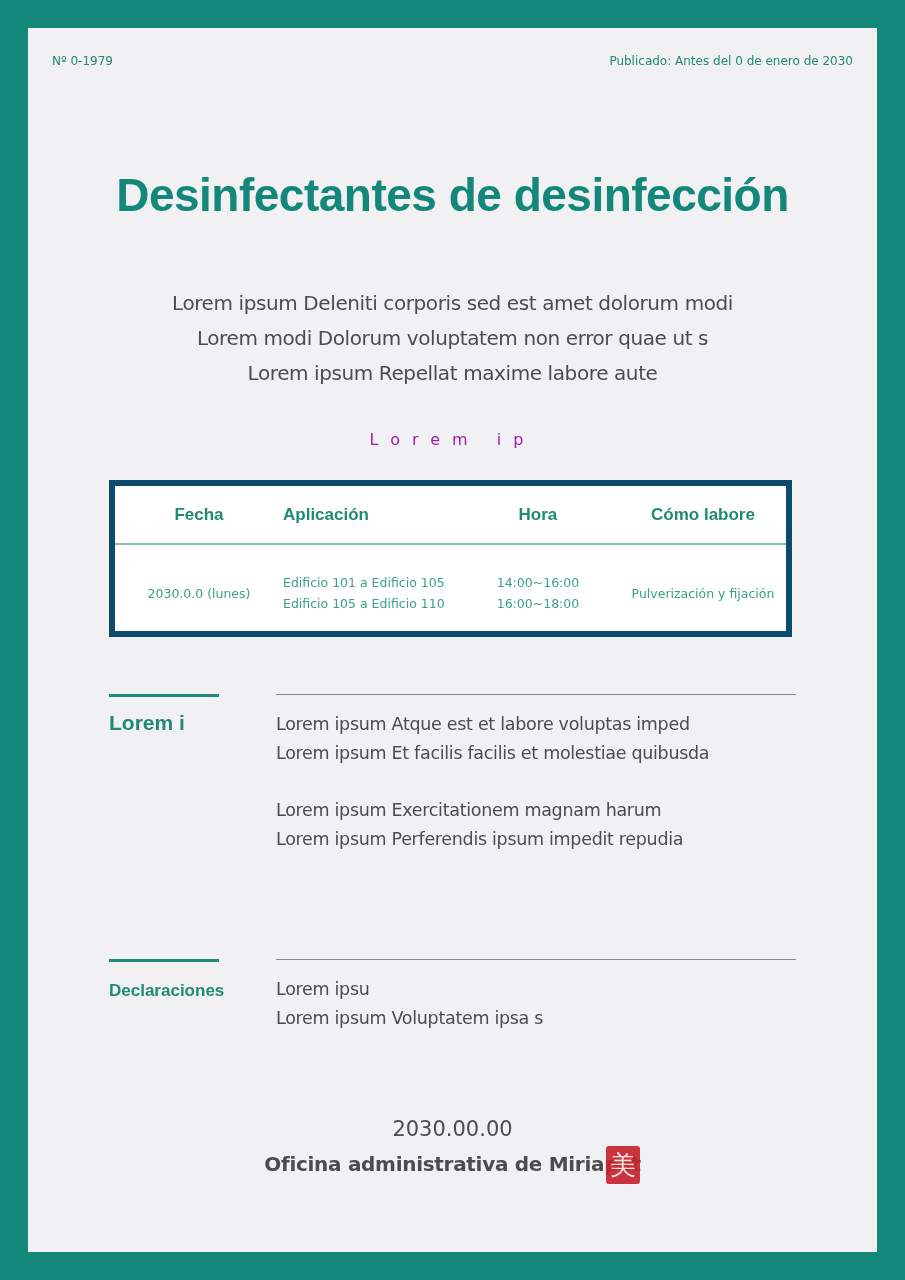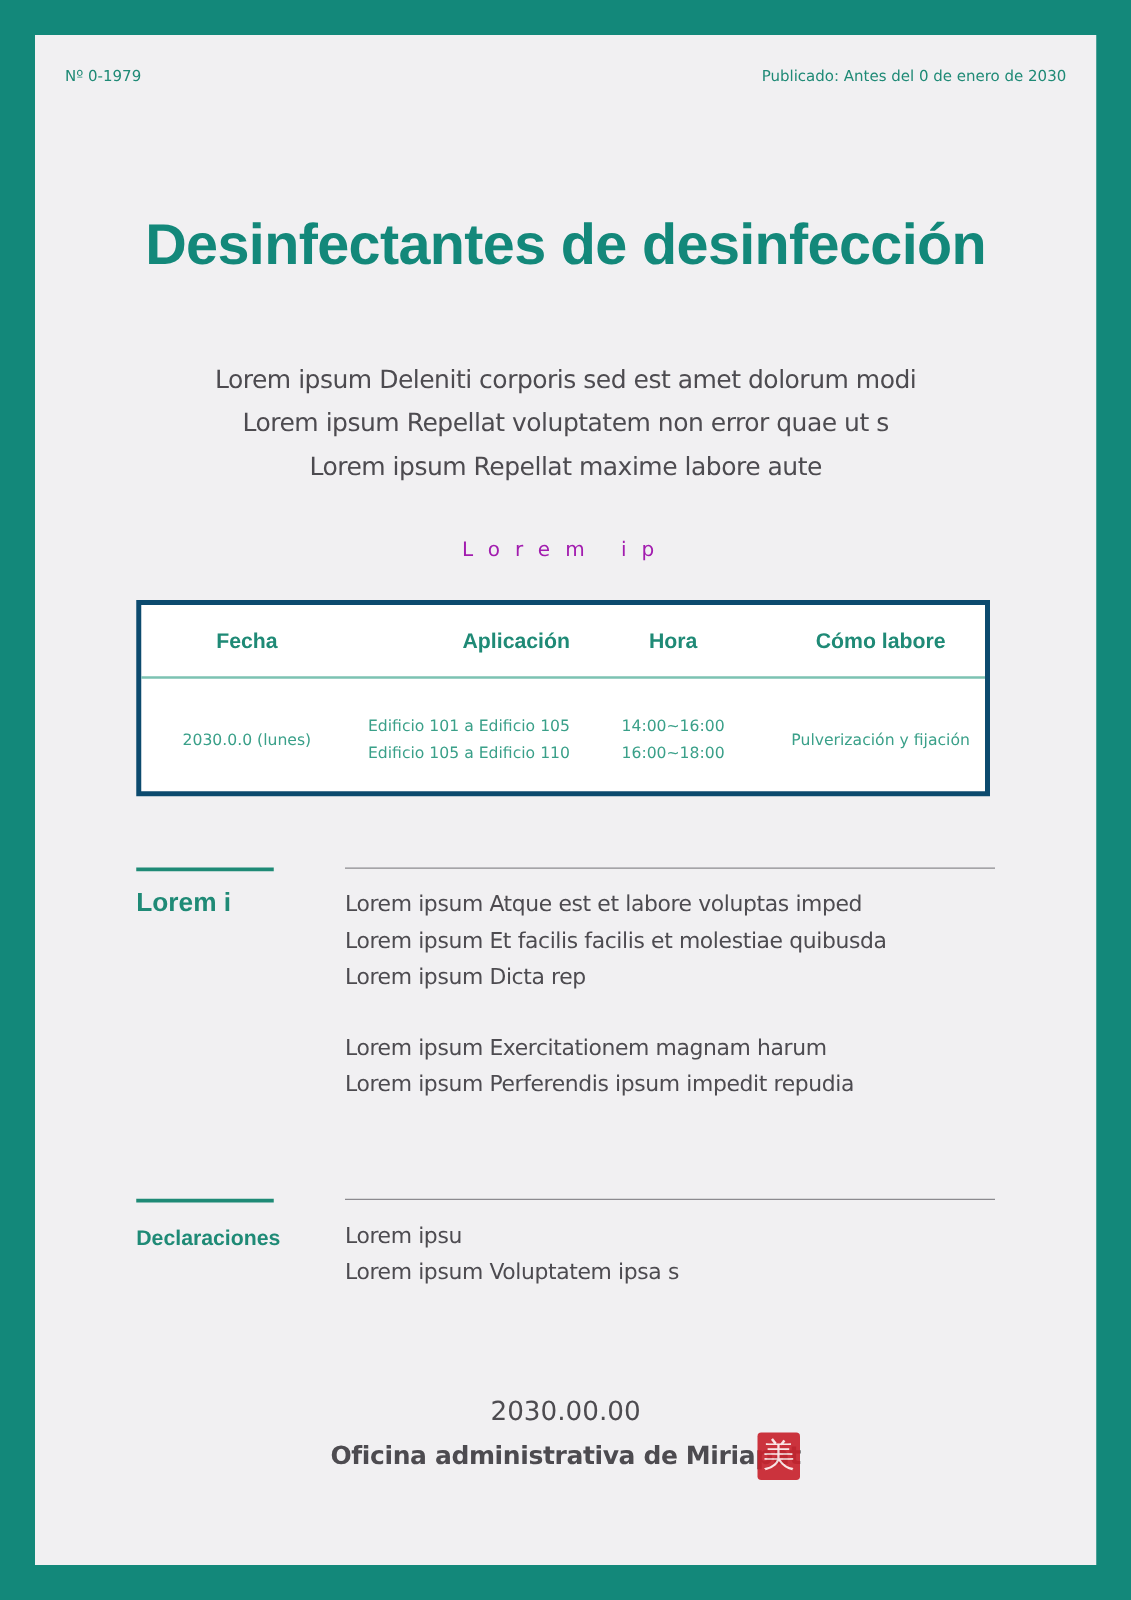--- a/index.html
+++ b/index.html
@@ -40,31 +40,31 @@
     .spaced {
       position: absolute; top: 402px; left: 0; width: 100%;
       text-align: center;
       font-family: "DejaVu Sans", sans-serif;
       font-size: 16px; color: #a21caf;
       letter-spacing: 12px;
     }
     .sched {
       position: absolute; left: 81px; top: 452px;
       width: 683px; height: 157px;
-      border: 4px solid #0c4a6e;
+      border: 6px solid #0c4a6e;
       background: #ffffff;
       box-sizing: border-box;
     }
     .sched-head {
       display: flex; height: 57px; align-items: center;
       border-bottom: 2px solid #7cc2b2;
     }
     .sched-row { display: flex; height: 96px; align-items: center; }
     .c1 { width: 170px; text-align: center; }
-    .c2 { width: 175px; text-align: right; }
+    .c2 { width: 175px; text-align: left; }
     .c3 { width: 166px; text-align: center; }
     .c4 { width: 168px; text-align: center; }
     .th {
       font-family: "Liberation Sans", sans-serif;
       font-weight: bold; font-size: 17px; color: #1f8a76;
     }
     .td {
       font-family: "DejaVu Sans", sans-serif;
       font-size: 12.5px; color: #3aa089; line-height: 21px;
     }
@@ -120,21 +120,21 @@
 
 <div class="page">
 
   <div class="meta-left">Nº 0-1979</div>
   <div class="meta-right">Publicado: Antes del 0 de enero de 2030</div>
 
   <div class="title">Desinfectantes de desinfección</div>
 
   <div class="intro">
     <div>Lorem ipsum Deleniti corporis sed est amet dolorum modi</div>
-    <div>Lorem ipsum Repellat voluptatem non error quae ut s</div>
+    <div>Lorem modi Dolorum voluptatem non error quae ut s</div>
     <div>Lorem ipsum Repellat maxime labore aute</div>
   </div>
 
   <div class="spaced">Lorem ip</div>
 
   <div class="sched">
     <div class="sched-head">
       <div class="c1 th">Fecha</div>
       <div class="c2 th">Aplicación</div>
       <div class="c3 th">Hora</div>
@@ -158,21 +158,20 @@
     </div>
   </div>
 
   <div class="section" style="top:666px; height:200px;">
     <div class="sec-bar"></div>
     <div class="sec-rule"></div>
     <div class="sec-label" style="font-size:21px;">Lorem i</div>
     <div class="sec-body">
       <div>Lorem ipsum Atque est et labore voluptas imped</div>
       <div>Lorem ipsum Et facilis facilis et molestiae quibusda</div>
-      <div>Lorem ipsum Dicta rep</div>
       <div class="gap"></div>
       <div>Lorem ipsum Exercitationem magnam harum</div>
       <div>Lorem ipsum Perferendis ipsum impedit repudia</div>
     </div>
   </div>
 
   <div class="section" style="top:931px; height:90px;">
     <div class="sec-bar"></div>
     <div class="sec-rule"></div>
     <div class="sec-label" style="font-size:17px; top:22px;">Declaraciones</div>

